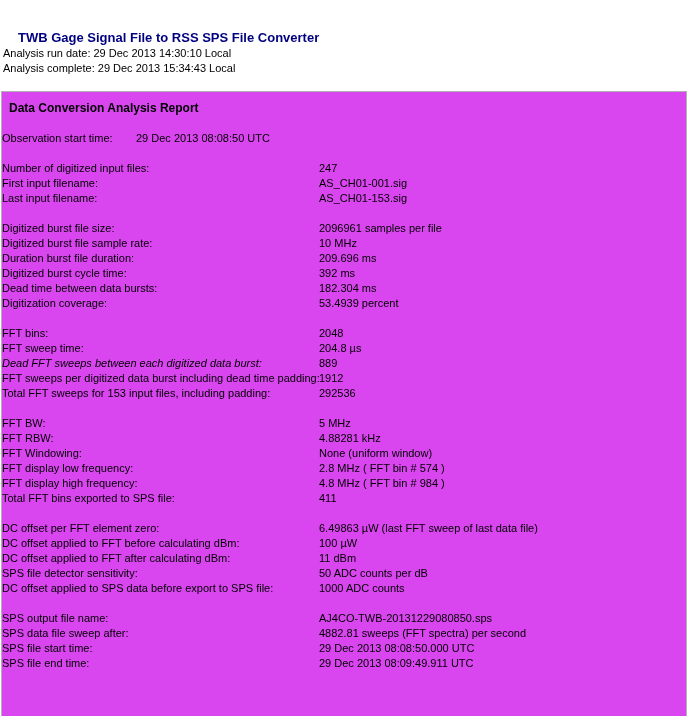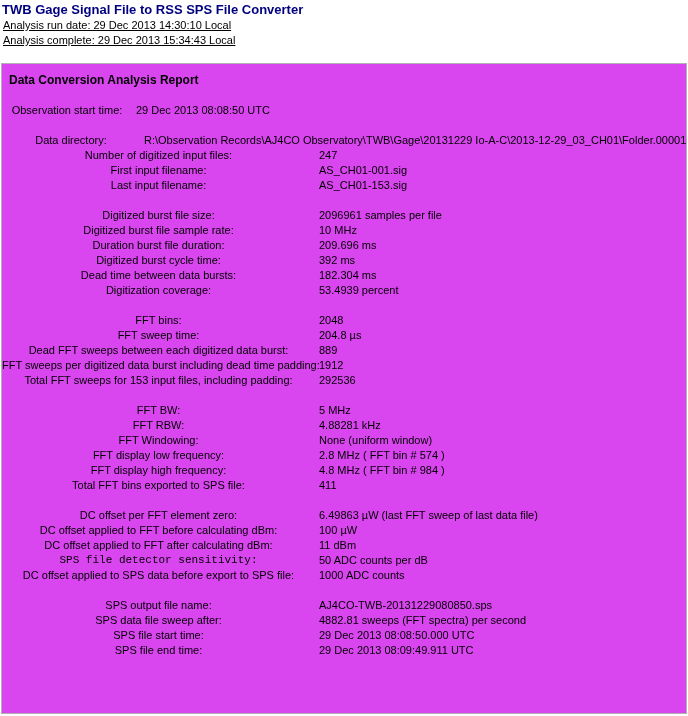--- a/index.html
+++ b/index.html
@@ -3,62 +3,58 @@
 <meta charset="utf-8">
 <style>
   html,body{margin:0;padding:0;}
   body{
     width:688px;height:716px;background:#ffffff;color:#000;
     font-family:"Liberation Sans","DejaVu Sans",sans-serif;
     font-size:11px;overflow:hidden;
   }
   .app-title{
     font-size:13px;font-weight:bold;line-height:16px;
-    padding:2px 0 0 2px;white-space:nowrap;
+    padding:2px 0 0 18px;white-space:nowrap;margin-top:28px;
   }
-  .meta-line{line-height:15px;padding-left:3px;white-space:nowrap;text-decoration:underline;}
+  .meta-line{line-height:15px;padding-left:3px;white-space:nowrap;}
   .report-box{
     box-sizing:border-box;
     margin:15px 1px 0 1px;
     width:686px;height:651px;
     border:1px solid #b2b2b2;
     background:#d946ef;
     padding-top:9px;
     overflow:hidden;
   }
   .report-heading{
     font-size:12px;font-weight:bold;line-height:15px;
     padding-left:7px;white-space:nowrap;
   }
   .gap{height:15px;}
   .row{display:flex;line-height:15px;white-space:nowrap;}
-  .row .lbl{flex:none;display:inline-block;text-align:center;}
+  .row .lbl{flex:none;display:inline-block;text-align:left;}
   .row .val{margin-left:4px;white-space:pre;}
 </style>
 </head>
 <body style="background: rgb(255, 255, 255); color: rgb(0, 0, 0);">
 
 <div>
   <div class="app-title" style="color: rgb(0, 0, 128);">TWB Gage Signal File to RSS SPS File Converter</div>
   <div class="meta-line">Analysis run date: 29 Dec 2013 14:30:10 Local</div>
   <div class="meta-line">Analysis complete: 29 Dec 2013 15:34:43 Local</div>
 
   <div class="report-box" style="border-color: rgb(178, 178, 178);">
     <div class="report-heading">Data Conversion Analysis Report</div>
     <div id="rows-host">
         <div class="gap"></div>
         <div class="row">
           <span class="lbl" style="width: 130px;">Observation start time:</span>
           <span class="val">29 Dec 2013 08:08:50 UTC</span>
         </div>
         <div class="gap"></div>
-        <div class="row">
-          <span class="lbl" style="width: 138px;">Data directory:</span>
-          <span class="val">R:\Observation Records\AJ4CO Observatory\TWB\Gage\20131229 Io-A-C\2013-12-29_03_CH01\Folder.00001</span>
-        </div>
         <div class="row">
           <span class="lbl" style="width: 313px;">Number of digitized input files:</span>
           <span class="val">247</span>
         </div>
         <div class="row">
           <span class="lbl" style="width: 313px;">First input filename:</span>
           <span class="val">AS_CH01-001.sig</span>
         </div>
         <div class="row">
           <span class="lbl" style="width: 313px;">Last input filename:</span>
@@ -92,21 +88,21 @@
         <div class="gap"></div>
         <div class="row">
           <span class="lbl" style="width: 313px;">FFT bins:</span>
           <span class="val">2048</span>
         </div>
         <div class="row">
           <span class="lbl" style="width: 313px;">FFT sweep time:</span>
           <span class="val">204.8 µs</span>
         </div>
         <div class="row">
-          <span class="lbl" style="width: 313px;">Dead FFT sweeps between each digitized data burst:</span>
+          <span class="lbl" style="width: 313px; font-style: italic;">Dead FFT sweeps between each digitized data burst:</span>
           <span class="val">889</span>
         </div>
         <div class="row">
           <span class="lbl" style="width: 313px;">FFT sweeps per digitized data burst including dead time padding:</span>
           <span class="val">1912</span>
         </div>
         <div class="row">
           <span class="lbl" style="width: 313px;">Total FFT sweeps for 153 input files, including padding:</span>
           <span class="val">292536</span>
         </div>
@@ -142,21 +138,21 @@
         </div>
         <div class="row">
           <span class="lbl" style="width: 313px;">DC offset applied to FFT before calculating dBm:</span>
           <span class="val">100 µW</span>
         </div>
         <div class="row">
           <span class="lbl" style="width: 313px;">DC offset applied to FFT after calculating dBm:</span>
           <span class="val">11 dBm</span>
         </div>
         <div class="row">
-          <span class="lbl" style="width: 313px; font-family: Liberation Mono, monospace;">SPS file detector sensitivity:</span>
+          <span class="lbl" style="width: 313px;">SPS file detector sensitivity:</span>
           <span class="val">50 ADC counts per dB</span>
         </div>
         <div class="row">
           <span class="lbl" style="width: 313px;">DC offset applied to SPS data before export to SPS file:</span>
           <span class="val">1000 ADC counts</span>
         </div>
         <div class="gap"></div>
         <div class="row">
           <span class="lbl" style="width: 313px;">SPS output file name:</span>
           <span class="val">AJ4CO-TWB-20131229080850.sps</span>

